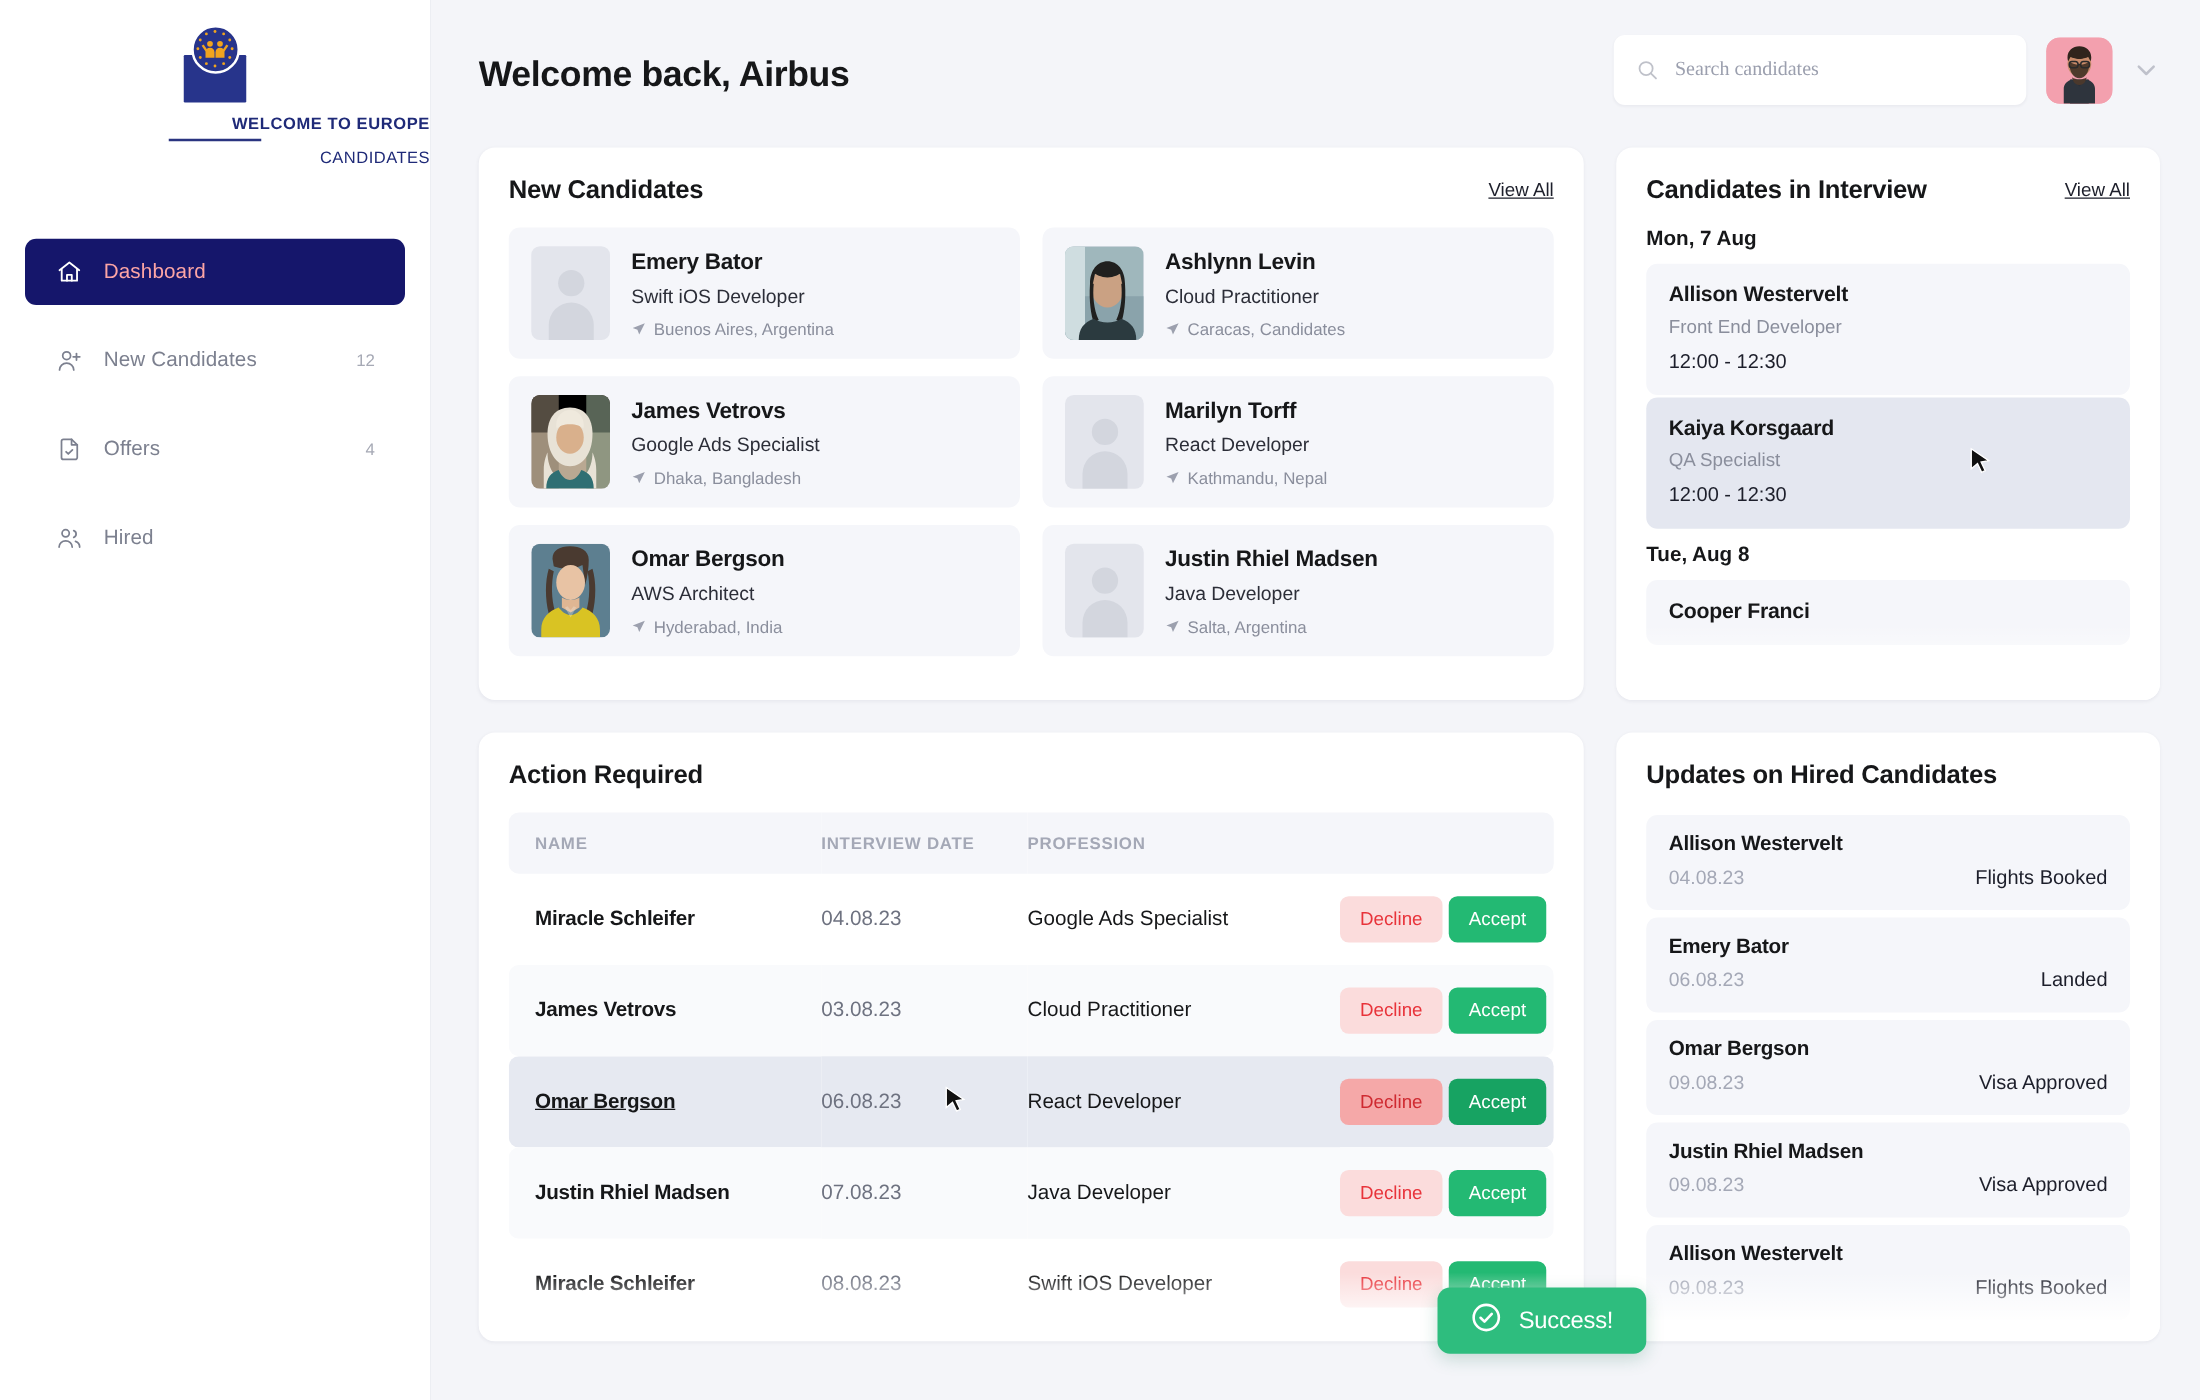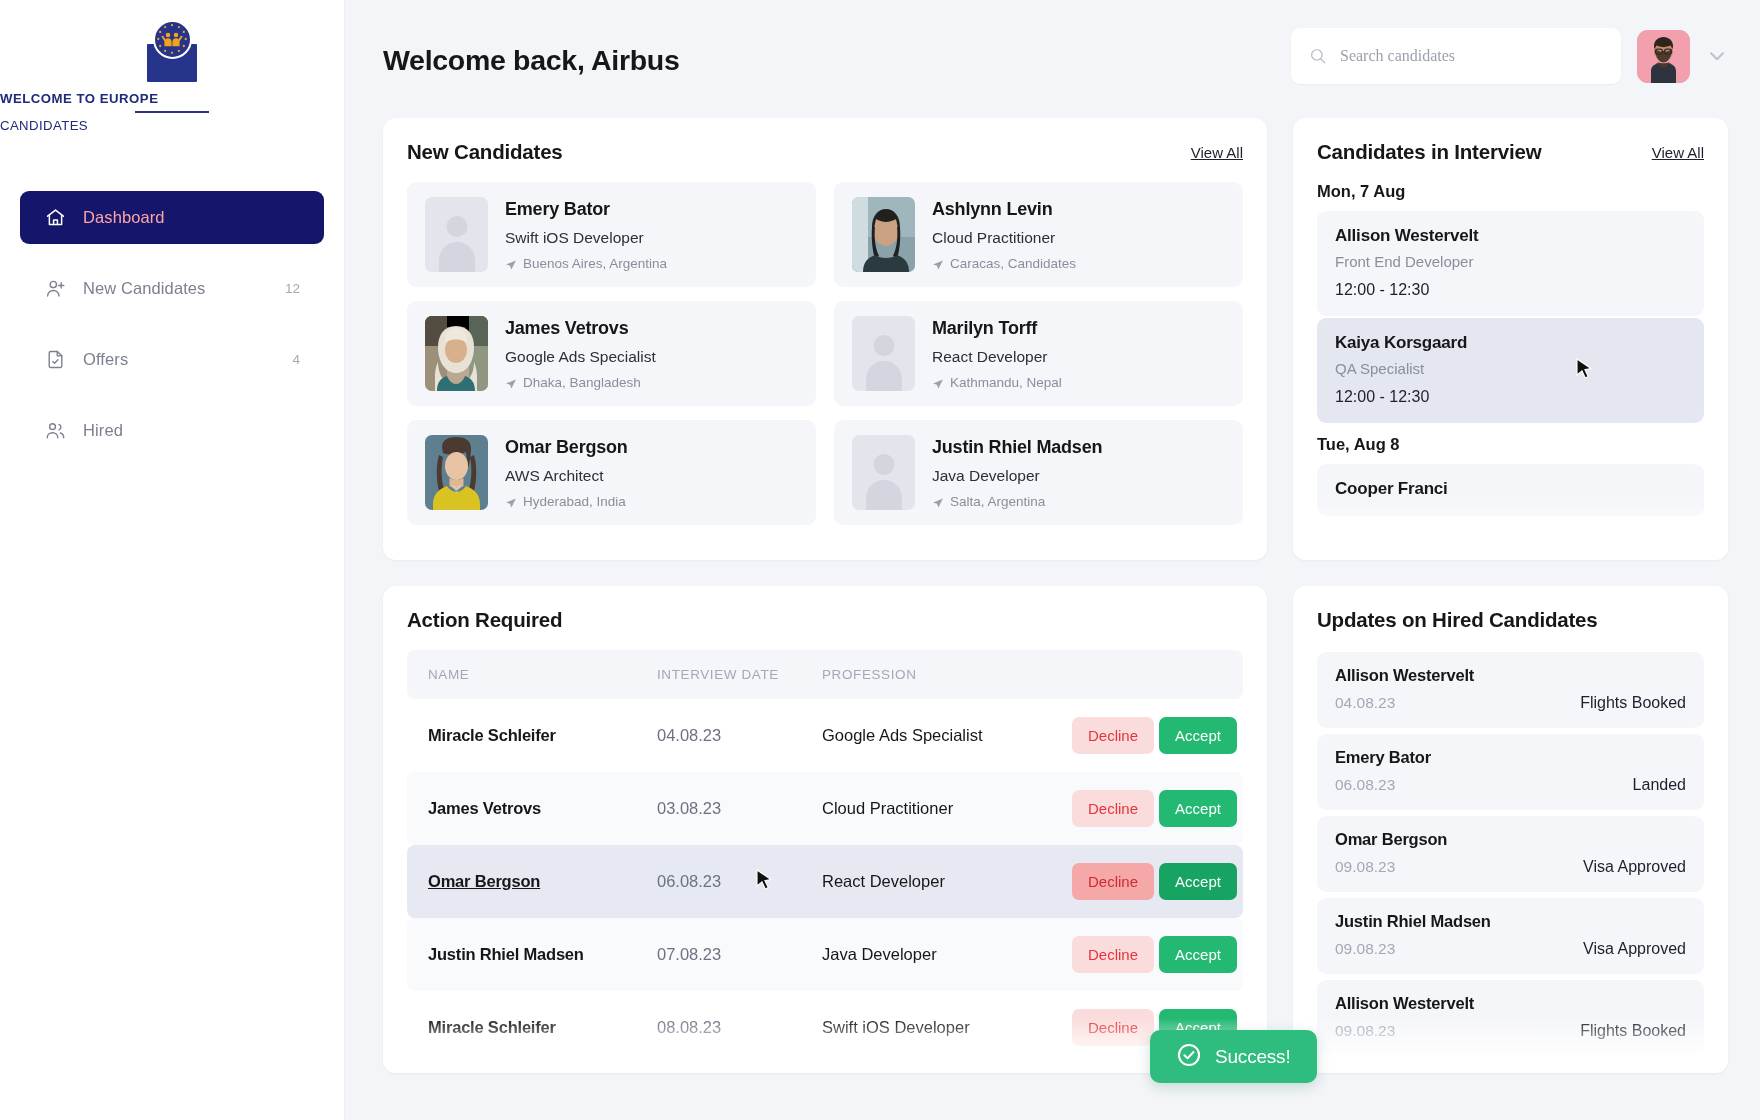--- a/index.html
+++ b/index.html
@@ -12,21 +12,21 @@
   .app { display: flex; width: 1760px; height: 1120px; }
 
   
   .sidebar {
     width: 345px; height: 1120px;
     background: #ffffff;
     border-right: 1px solid #eceef3;
     flex: 0 0 345px;
     position: relative;
   }
-  .brand { padding-top: 20px; text-align: left; }
+  .brand { padding-top: 20px; text-align: right; }
   .brand-logo { width: 66px; height: 62px; margin: 0 auto; position: relative; }
   .brand-flag {
     position: absolute; left: 8px; top: 24px;
     width: 50px; height: 38px; background: #27348b; border-radius: 1px;
   }
   .brand-circle {
     position: absolute; left: 14px; top: 0px;
     width: 39px; height: 39px; border-radius: 50%;
     background: #27348b; border: 2.5px solid #ffffff;
   }
@@ -126,21 +126,21 @@
     content:''; position:absolute; left:50%; top:19px; transform:translateX(-50%);
     width:21px; height:21px; border-radius:50%; background:#d3d6de;
   }
   .ph-silhouette::before {
     content:''; position:absolute; left:50%; top:45px; transform:translateX(-50%);
     width:36px; height:30px; border-radius:18px 18px 0 0; background:#d3d6de;
   }
   .cand-info { margin-left: 17px; min-width:0; }
   .cand-name { font-size: 18px; font-weight: bold; color: #161719; letter-spacing: -.2px; }
   .cand-role { font-size: 15.5px; color: #2c2e38; margin-top: 9px; }
-  .cand-loc { font-size: 13.5px; color: #8a8e9c; margin-top: 9px; display: flex; align-items: flex-end; }
+  .cand-loc { font-size: 13.5px; color: #8a8e9c; margin-top: 9px; display: flex; align-items: center; }
   .loc-pin { width: 12px; height: 12px; margin-right: 6px; flex:0 0 12px; }
 
   
   .ci-card { padding: 22px 24px 0 24px; height: 442px; overflow: hidden; position: relative; }
   .ci-head { display: flex; align-items: center; justify-content: space-between; margin-bottom: 18px; }
   .ci-day { font-size: 16.5px; font-weight: bold; color: #161719; margin: 12px 0 10px 0; }
   .ci-item { background: #f5f6fa; border-radius: 9px; padding: 15px 18px 17px 18px; margin-bottom: 2px; cursor: pointer; }
   .ci-item.hovered { background: #e4e7f0; }
   .ci-name { font-size: 17px; font-weight: bold; color: #161719; letter-spacing: -.2px; }
   .ci-role { font-size: 15px; color: #8a8e9c; margin-top: 7px; }
@@ -149,21 +149,21 @@
     position: absolute; left: 0; right: 0; bottom: 0; height: 60px;
     background: linear-gradient(to bottom, rgba(255,255,255,0), #ffffff 78%);
     pointer-events: none;
   }
 
   
   .ar-card { padding: 22px 24px 0 24px; height: 487px; overflow: hidden; position: relative; }
   .ar-title { margin-bottom: 18px; }
   table { width: 100%; border-collapse: collapse; table-layout: fixed; }
   th {
-    text-align: left; font-size: 13.5px; font-weight: normal;
+    text-align: left; font-size: 13.5px; font-weight: bold;
     color: #a4a8b6; letter-spacing: .6px; padding: 17px 0 17px 0;
     background: #f5f6fa;
   }
   th:first-child { border-radius: 8px 0 0 8px; padding-left: 21px; }
   th:last-child { border-radius: 0 8px 8px 0; }
   td { padding: 18px 0; font-size: 16.5px; color: #161719; vertical-align: middle; }
   td:first-child { padding-left: 21px; font-weight: bold; letter-spacing: -.2px; }
   tbody tr { cursor: pointer; }
   tbody tr.zebra { background: #f9fafc; }
   tbody tr.hovered { background: #e6e9f1; }

